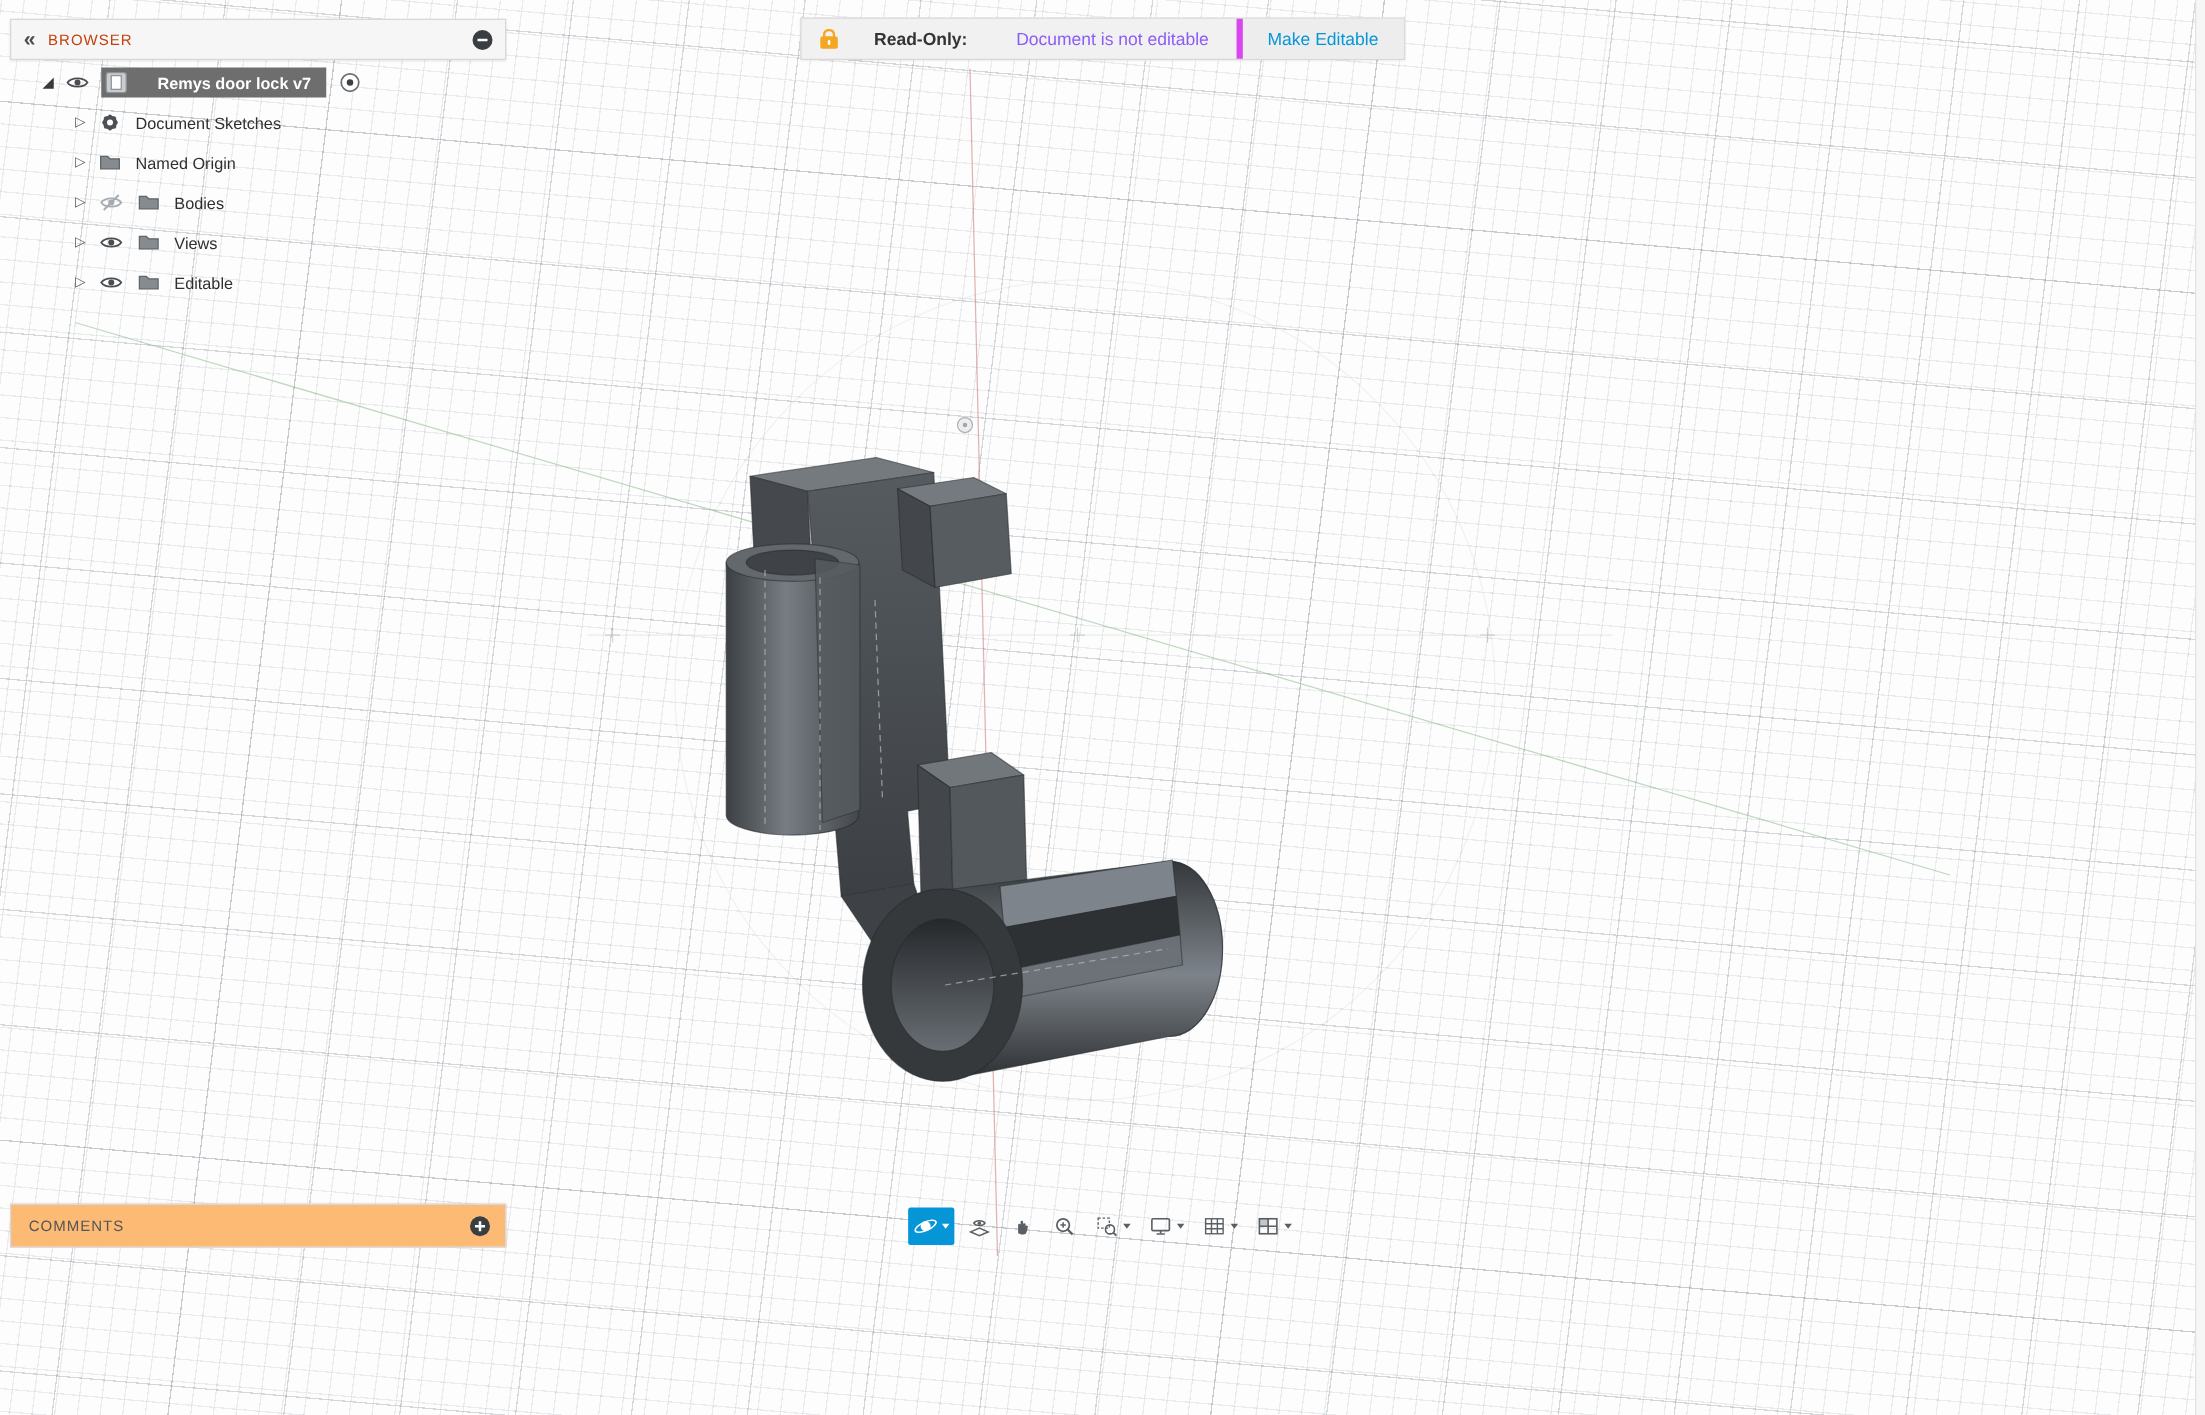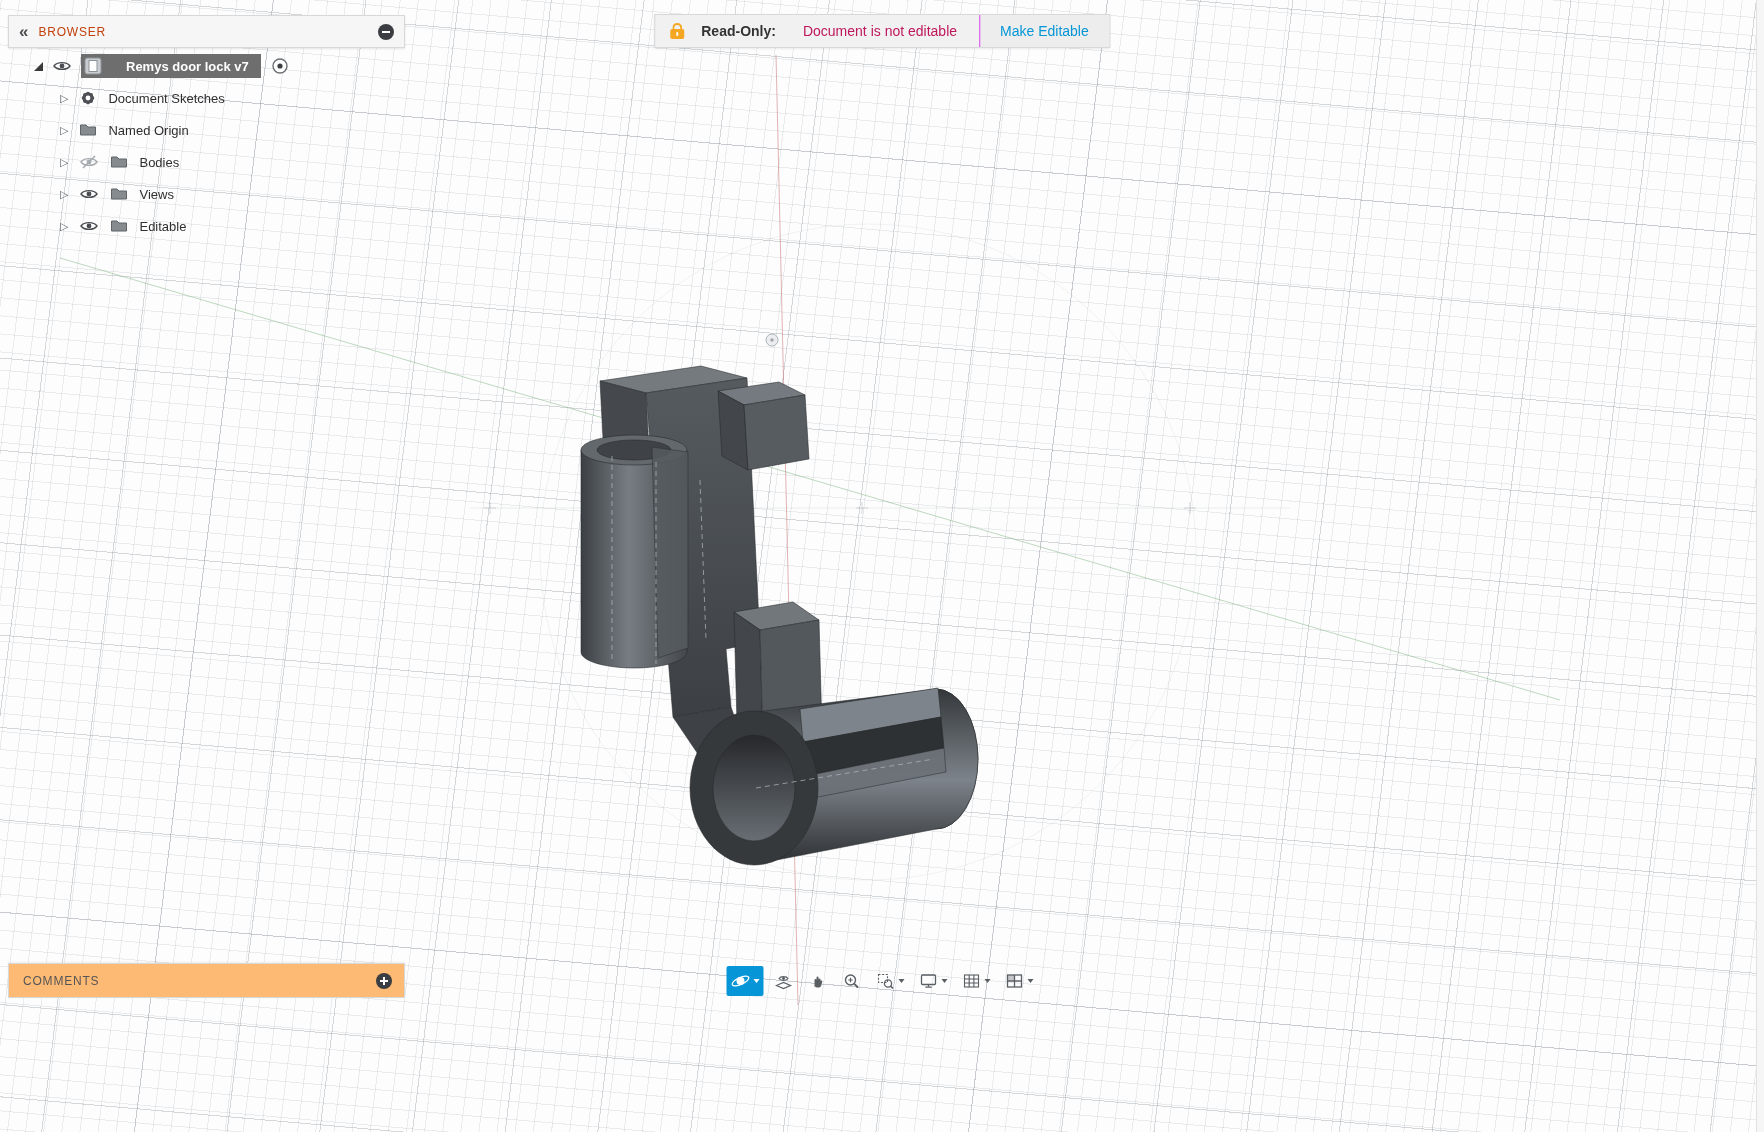--- a/index.html
+++ b/index.html
@@ -51,26 +51,26 @@
   }
   .icon-16 { width:20px; height:20px; flex:none; display:block; }
   .icon-18 { width:18px; height:18px; flex:none; display:block; }
 
   
   .ro-banner {
     position:absolute; top:14px; left:50%; transform:translateX(-50%);
     height:34px; display:flex; align-items:stretch; z-index:20;
     background:#f1f1f1; border:1px solid #d8d8d8; box-shadow:0 1px 2px rgba(0,0,0,.08);
   }
-  .ro-left { display:flex; align-items:center; gap:16px; padding:0 22px 0 14px; }
+  .ro-left { display:flex; align-items:center; gap:28px; padding:0 22px 0 14px; }
   .ro-label { font-weight:bold; font-size:14px; color:#333; }
-  .ro-msg { font-size:14px; color:#be185d; margin-left:11px; }
+  .ro-msg { font-size:14px; color:#8b5cf6; margin-left:11px; }
   .ro-action {
     display:flex; align-items:center; padding:0 20px; font-size:14px;
-    color:#0696d7; border-left:1px solid #d946ef; background:#ededed; cursor:pointer;
+    color:#0696d7; border-left:5px solid #d946ef; background:#ededed; cursor:pointer;
   }
   .lock { position:relative; width:16px; height:16px; flex:none; }
   .lock .shackle {
     position:absolute; left:3px; top:0; width:10px; height:9px;
     border:2px solid #f5a623; border-bottom:none; border-radius:5px 5px 0 0;
   }
   .lock .body { position:absolute; left:1px; top:6px; width:14px; height:10px; background:#f5a623; border-radius:2px; }
   .lock .hole { position:absolute; left:7px; top:9px; width:2px; height:4px; background:#fff; border-radius:1px; }
 
   

